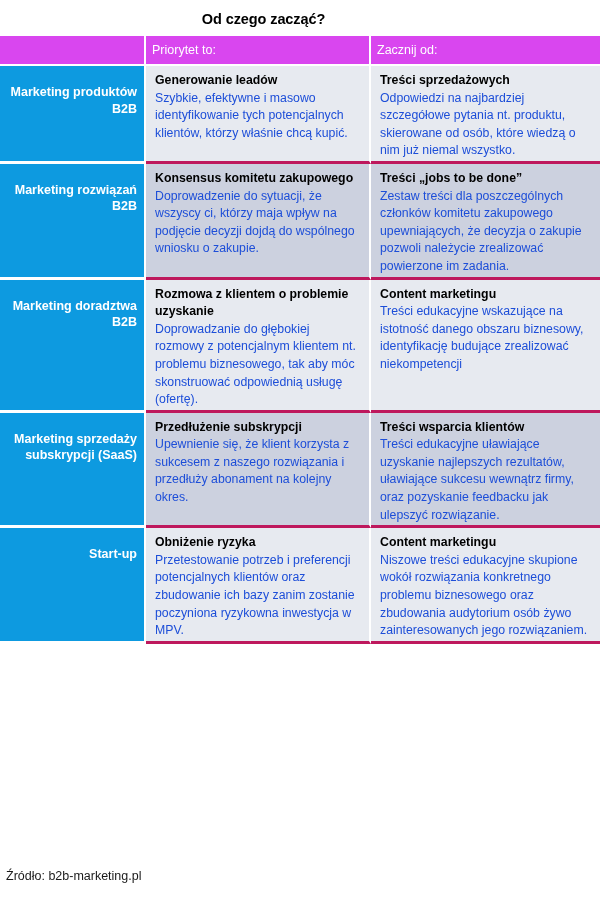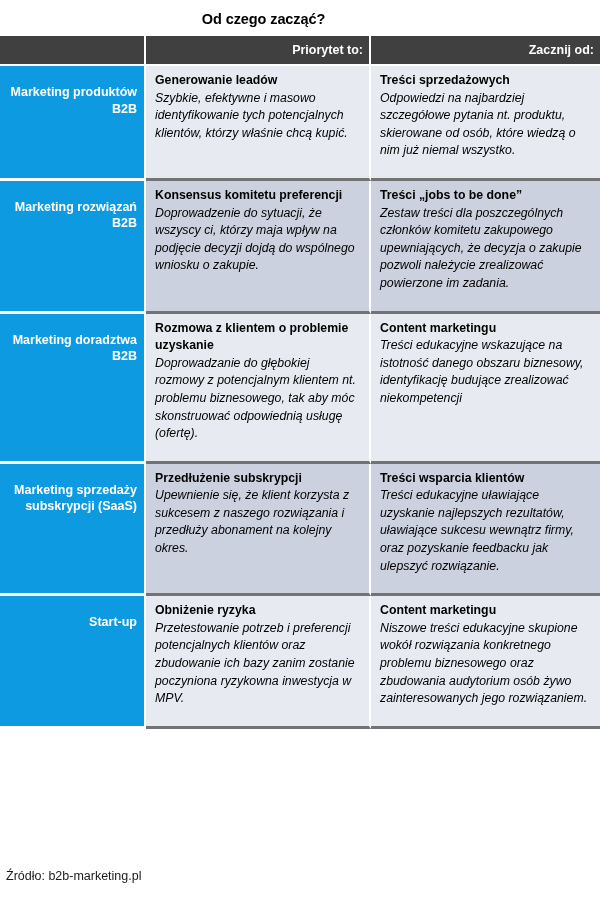--- a/index.html
+++ b/index.html
@@ -40,25 +40,25 @@
     border-spacing: 0;
     table-layout: fixed;
   }
 
   .col-label  { width: 146px; }
   .col-prio   { width: 225px; }
   .col-start  { width: 229px; }
 
   
   .hdr-cell {
-    background: #404040;
+    background: #d946ef;
     color: #ffffff;
-    font-weight: bold;
+    font-weight: normal;
     font-size: 12.5px;
-    text-align: right;
+    text-align: left;
     height: 30px;
     vertical-align: middle;
     padding: 0 6px;
     border-right: 2px solid #ffffff;
     border-bottom: 2px solid #ffffff;
   }
   .hdr-cell.last { border-right: none; }
   .hdr-cell.blank { }
 
   
@@ -71,42 +71,41 @@
     text-align: right;
     vertical-align: top;
     padding: 18px 7px 10px 7px;
     border-right: 2px solid #ffffff;
     border-bottom: 3px solid #ffffff;
   }
 
   
   .body-cell {
     vertical-align: top;
-    padding: 6px 9px 18px 9px;
+    padding: 6px 9px 1px 9px;
     border-right: 2px solid #ffffff;
-    border-bottom: 3px solid #737373;
+    border-bottom: 3px solid #be185d;
     font-size: 12.3px;
     line-height: 17.6px;
     color: #1a1a1a;
   }
   .body-cell.last { border-right: none; }
 
   
   .shade-a .body-cell { background: #e7eaf0; }
   .shade-b .body-cell { background: #ccd1df; }
 
   .cell-head {
     font-weight: bold;
     display: block;
     color: #000000;
   }
   .cell-body {
     display: block;
-    color: #000000;
-    font-style: italic;
+    color: #1d4ed8;
   }
 
   
   .footer {
     position: absolute;
     left: 6px;
     bottom: 16px;
     font-size: 12.5px;
     color: #1a1a1a;
   }
@@ -143,21 +142,21 @@
         </td>
         <td class="body-cell last">
           <span class="cell-head">Treści sprzedażowych</span>
           <span class="cell-body">Odpowiedzi na najbardziej szczegółowe pytania nt. produktu, skierowane od osób, które wiedzą o nim już niemal wszystko.</span>
         </td>
       </tr>
 
       <tr class="shade-b">
         <td class="label-cell">Marketing rozwiązań B2B</td>
         <td class="body-cell">
-          <span class="cell-head">Konsensus komitetu preferencji</span>
+          <span class="cell-head">Konsensus komitetu zakupowego</span>
           <span class="cell-body">Doprowadzenie do sytuacji, że wszyscy ci, którzy maja wpływ na podjęcie decyzji dojdą do wspólnego wniosku o zakupie.</span>
         </td>
         <td class="body-cell last">
           <span class="cell-head">Treści „jobs to be done”</span>
           <span class="cell-body">Zestaw treści dla poszczególnych członków komitetu zakupowego upewniających, że decyzja o zakupie pozwoli należycie zrealizować powierzone im zadania.</span>
         </td>
       </tr>
 
       <tr class="shade-a">
         <td class="label-cell">Marketing doradztwa B2B</td>

